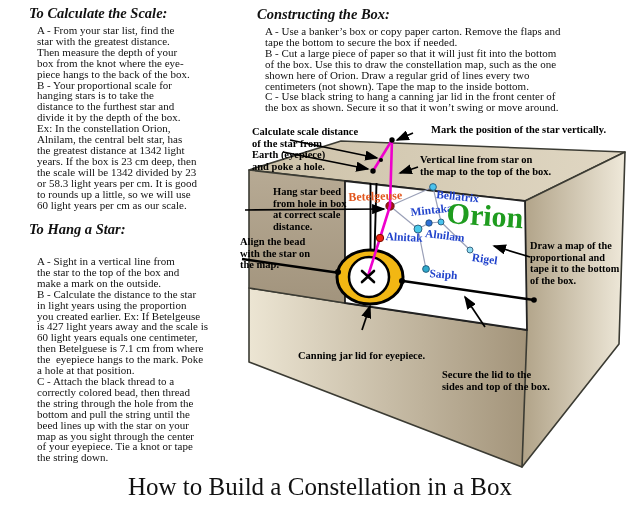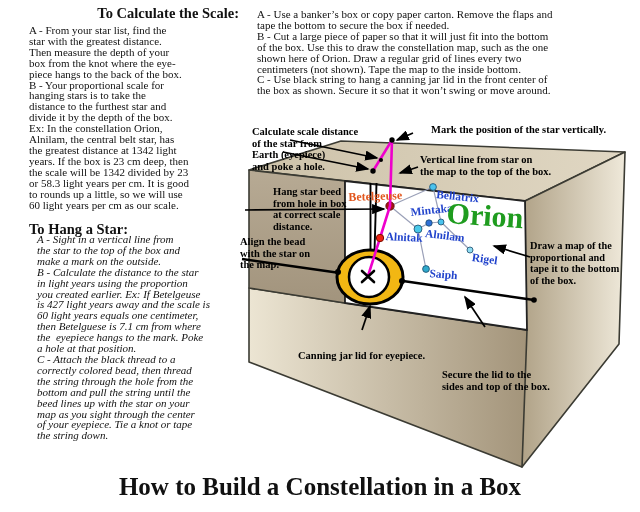--- a/index.html
+++ b/index.html
@@ -1,23 +1,23 @@
 <!DOCTYPE html>
 <html><head>
 <meta charset="utf-8">
 <style>
   html,body{margin:0;padding:0;}
   body{width:640px;height:512px;position:relative;background:#ffffff;overflow:hidden;
        font-family:"Liberation Serif",serif;color:#111;}
   .col{position:absolute;z-index:2;}
-  .sec-head{font-weight:bold;font-size:14.5px;white-space:pre;text-align:right;}
-  .sec-body{font-size:11px;line-height:10.9px;white-space:pre;margin-top:3px;}
+  .sec-head{font-weight:bold;font-style:italic;font-size:14.5px;white-space:pre;}
+  .sec-body{font-size:11px;line-height:10.9px;white-space:pre;margin-top:3px;margin-left:8px;}
   #col-left{left:29px;top:5px;width:210px;}
   #head2{position:absolute;left:29px;top:221px;z-index:2;}
-  #body2{position:absolute;left:37px;top:234px;z-index:2;font-size:11px;line-height:10.9px;white-space:pre;font-style:italic;}
+  #body2{position:absolute;left:37px;top:256px;z-index:2;font-size:11px;line-height:10.9px;white-space:pre;}
   #col-right{left:257px;top:6px;width:382px;}
   .dlabel{position:absolute;z-index:3;font-weight:bold;font-size:10.5px;line-height:11.6px;white-space:pre;color:#000;}
   #lbl-calc{left:252px;top:126px;}
   #lbl-mark{left:415px;top:124px;margin-left:16px;}
   #lbl-vertical{left:420px;top:154px;}
   #lbl-hang{left:273px;top:186px;}
   #lbl-align{left:240px;top:236px;}
   #lbl-draw{left:530px;top:240px;font-size:10.3px;}
   #lbl-canning{left:298px;top:331px;margin-top:19px;}
   #lbl-secure{left:442px;top:325px;margin-top:44px;}
@@ -26,21 +26,21 @@
   #s-bellatrix{left:437px;top:188px;transform:rotate(6deg);}
   #s-mintaka{left:410px;top:206px;transform:rotate(-6deg);}
   #s-alnilam{left:426px;top:227px;transform:rotate(7deg);}
   #s-alnitak{left:386px;top:230px;transform:rotate(3deg);}
   #s-rigel{left:473px;top:251px;transform:rotate(8deg);}
   #s-saiph{left:430px;top:267px;transform:rotate(5deg);}
   #orion-title{position:absolute;left:448px;top:196px;z-index:3;font-weight:bold;font-size:30px;
                color:#1f9c1f;transform:rotate(4deg);transform-origin:0 0;white-space:pre;}
   #diagram-svg{position:absolute;left:0;top:0;z-index:1;}
   #page-title{position:absolute;left:0;top:473px;width:640px;text-align:center;z-index:2;
-              font-weight:bold;font-size:25px;white-space:pre;}
+              font-weight:normal;font-size:25px;white-space:pre;}
 </style>
 </head>
 <body>
 
 <div id="col-left" class="col">
   <div class="sec-head">To Calculate the Scale:</div>
   <div class="sec-body">A - From your star list, find the
 star with the greatest distance.
 Then measure the depth of your
 box from the knot where the eye-
@@ -73,20 +73,21 @@
 C - Attach the black thread to a
 correctly colored bead, then thread
 the string through the hole from the
 bottom and pull the string until the
 beed lines up with the star on your
 map as you sight through the center
 of your eyepiece. Tie a knot or tape
 the string down.</div>
 
 <div id="col-right" class="col">
+  <div class="sec-head">Constructing the Box:</div>
   <div class="sec-body">A - Use a banker’s box or copy paper carton. Remove the flaps and
 tape the bottom to secure the box if needed.
 B - Cut a large piece of paper so that it will just fit into the bottom
 of the box. Use this to draw the constellation map, such as the one
 shown here of Orion. Draw a regular grid of lines every two
 centimeters (not shown). Tape the map to the inside bottom.
 C - Use black string to hang a canning jar lid in the front center of
 the box as shown. Secure it so that it won’t swing or move around.</div>
 </div>
 

